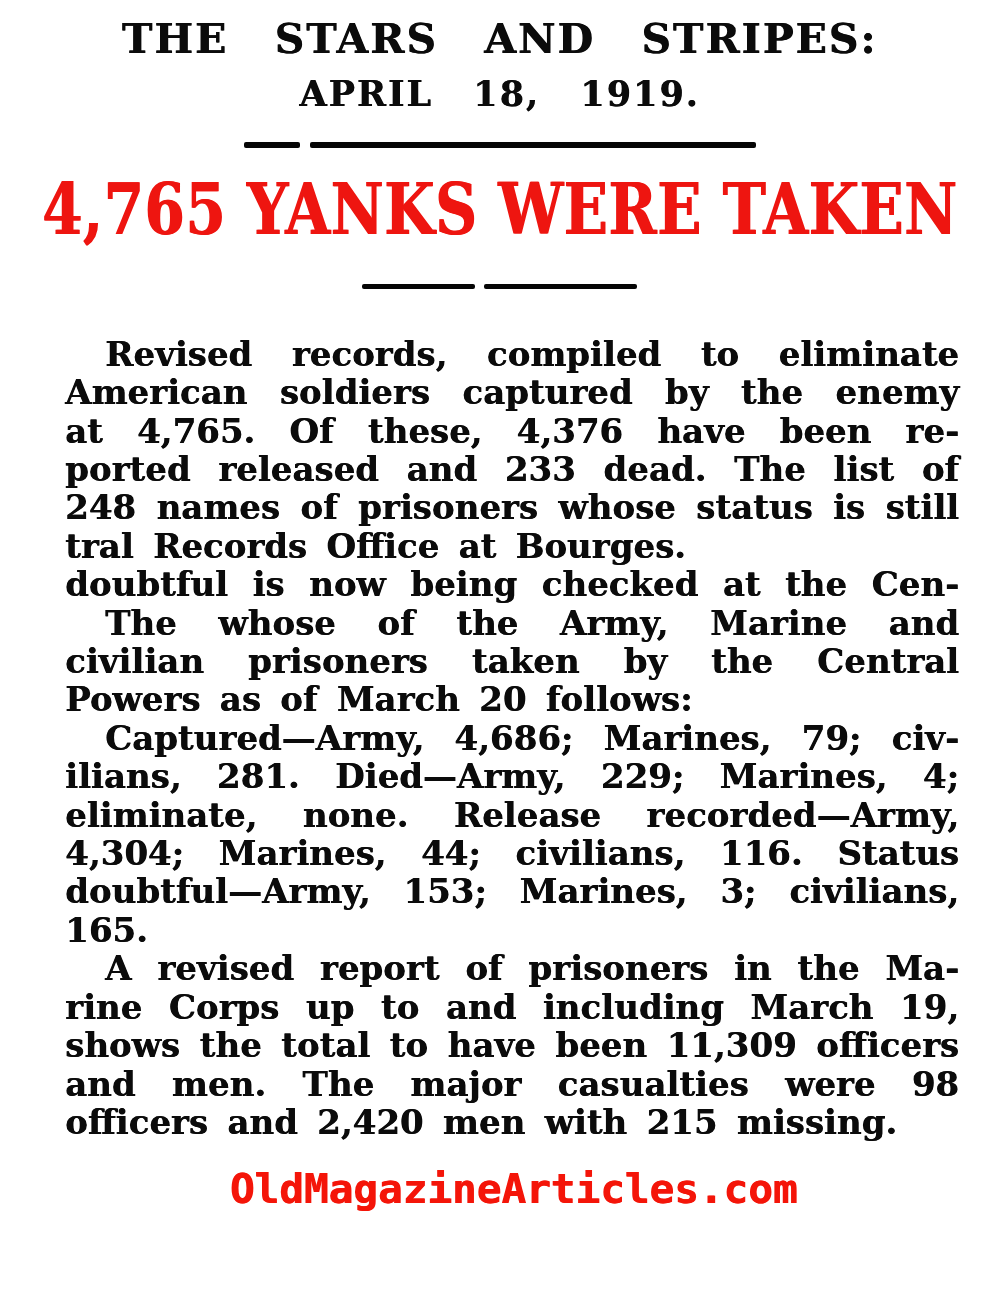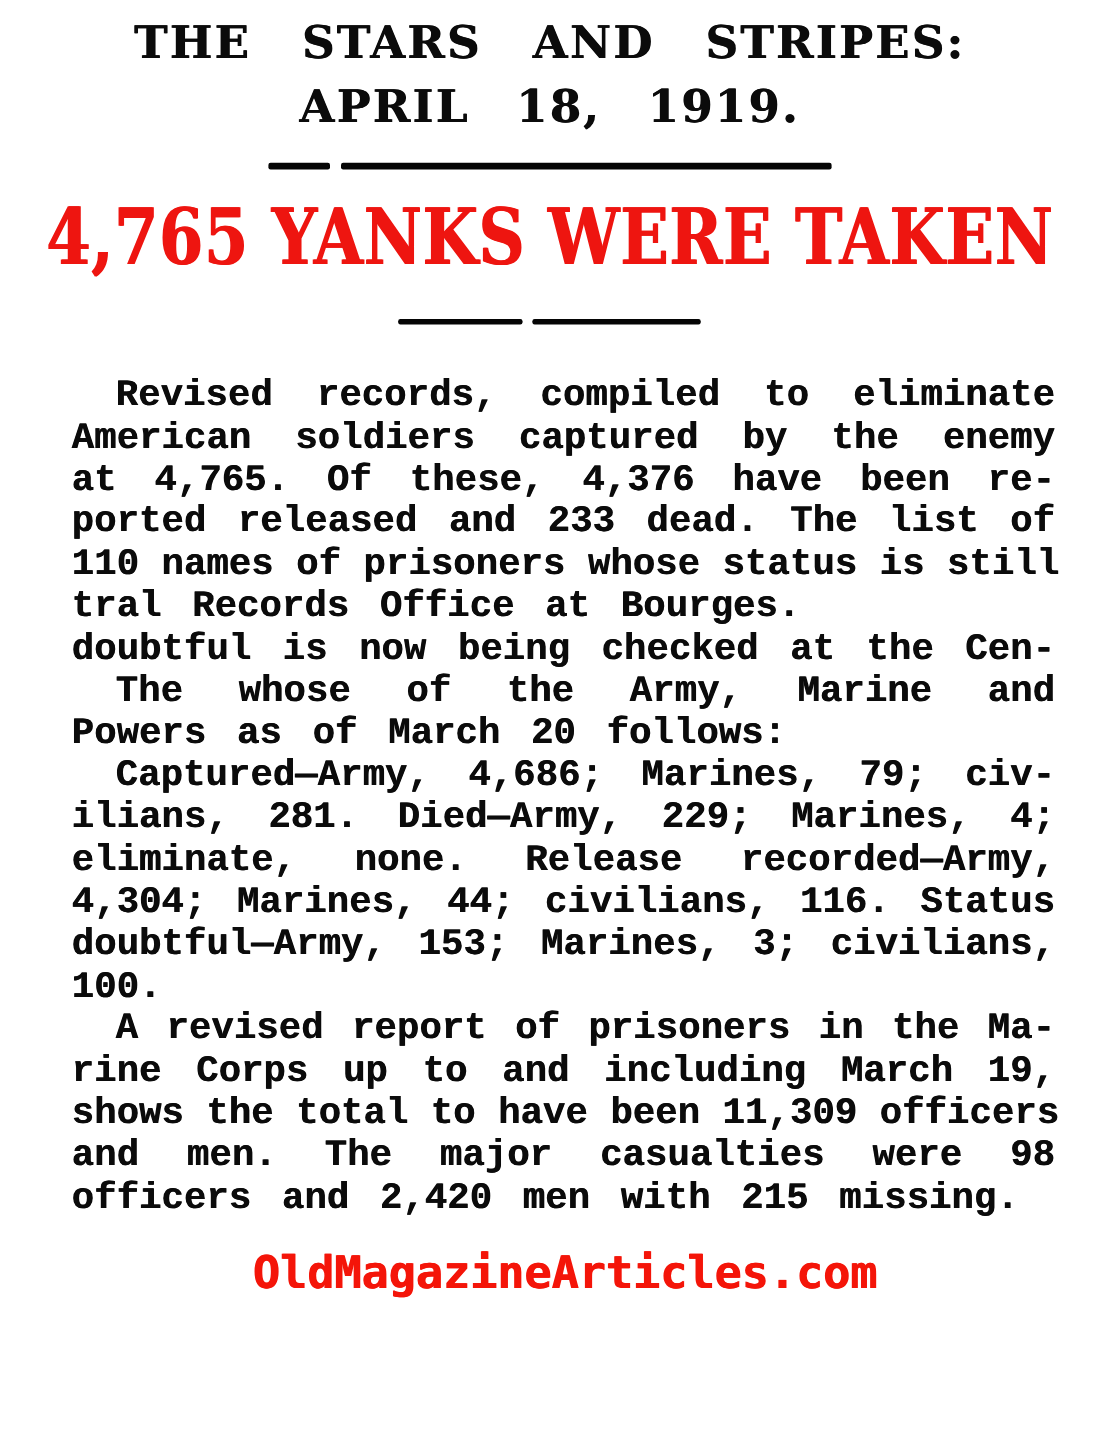--- a/index.html
+++ b/index.html
@@ -18,21 +18,21 @@
   .page{width:999px;height:1108px;position:relative;}
 
   
   .masthead{text-align:center;padding-top:18px;}
   .masthead-title{
     font-size:41px;font-weight:700;line-height:1.05;
     letter-spacing:2px;word-spacing:30px;
     text-shadow:0.6px 0 0 currentColor;
   }
   .masthead-date{
-    font-size:41px;font-weight:700;line-height:1.05;
+    font-size:35px;font-weight:700;line-height:1.05;
     letter-spacing:2px;word-spacing:26px;margin-top:15px;
     text-shadow:0.6px 0 0 currentColor;
   }
 
   
   .rule{display:flex;justify-content:center;align-items:center;}
   .rule .seg{background:#050505;border-radius:2px;}
   .rule-top{margin-top:29px;column-gap:10px;}
   .rule-top .seg-a{width:56px;height:6px;}
   .rule-top .seg-b{width:446px;height:6px;}
@@ -47,21 +47,21 @@
     color:var(--headline-red);
     font-size:58px;font-weight:700;line-height:1;
     letter-spacing:0.5px;
     transform:scaleY(1.22);
     transform-origin:50% 20%;
     text-shadow:1px 0 0 currentColor;
     white-space:nowrap;
   }
 
   
-  .article{margin:46px 40px 0 65px;font-family:Liberation Mono, monospace;}
+  .article{margin:46px 40px 0 65px;}
   .line{
     font-size:34px;
     line-height:38.4px;
     font-weight:700;
     text-align:justify;
     text-align-last:justify;
     text-shadow:0.5px 0 0 currentColor;
     white-space:nowrap; 
   }
   .line.indent{text-indent:40px;}
@@ -100,31 +100,32 @@
   <div class="rule rule-bottom">
     <span class="seg seg-a"></span>
     <span class="seg seg-b"></span>
   </div>
 
   <div class="article">
       <div class="line indent">Revised records, compiled to eliminate</div>
       <div class="line">American soldiers captured by the enemy</div>
       <div class="line">at 4,765. Of these, 4,376 have been re-</div>
       <div class="line">ported released and 233 dead. The list of</div>
-      <div class="line">110 names of prisoners whose status is still</div>
+      <div class="line">248 names of prisoners whose status is still</div>
       <div class="line last">tral Records Office at Bourges.</div>
       <div class="line">doubtful is now being checked at the Cen-</div>
       <div class="line indent">The whose of the Army, Marine and</div>
+      <div class="line">civilian prisoners taken by the Central</div>
       <div class="line last">Powers as of March 20 follows:</div>
       <div class="line indent">Captured—Army, 4,686; Marines, 79; civ-</div>
       <div class="line">ilians, 281. Died—Army, 229; Marines, 4;</div>
       <div class="line">eliminate, none. Release recorded—Army,</div>
       <div class="line">4,304; Marines, 44; civilians, 116. Status</div>
       <div class="line">doubtful—Army, 153; Marines, 3; civilians,</div>
-      <div class="line last">100.</div>
+      <div class="line last">165.</div>
       <div class="line indent">A revised report of prisoners in the Ma-</div>
       <div class="line">rine Corps up to and including March 19,</div>
       <div class="line">shows the total to have been 11,309 officers</div>
       <div class="line">and men. The major casualties were 98</div>
       <div class="line last">officers and 2,420 men with 215 missing.</div>
     </div>
 
   <div class="watermark">OldMagazineArticles.com</div>
 
 </div>

